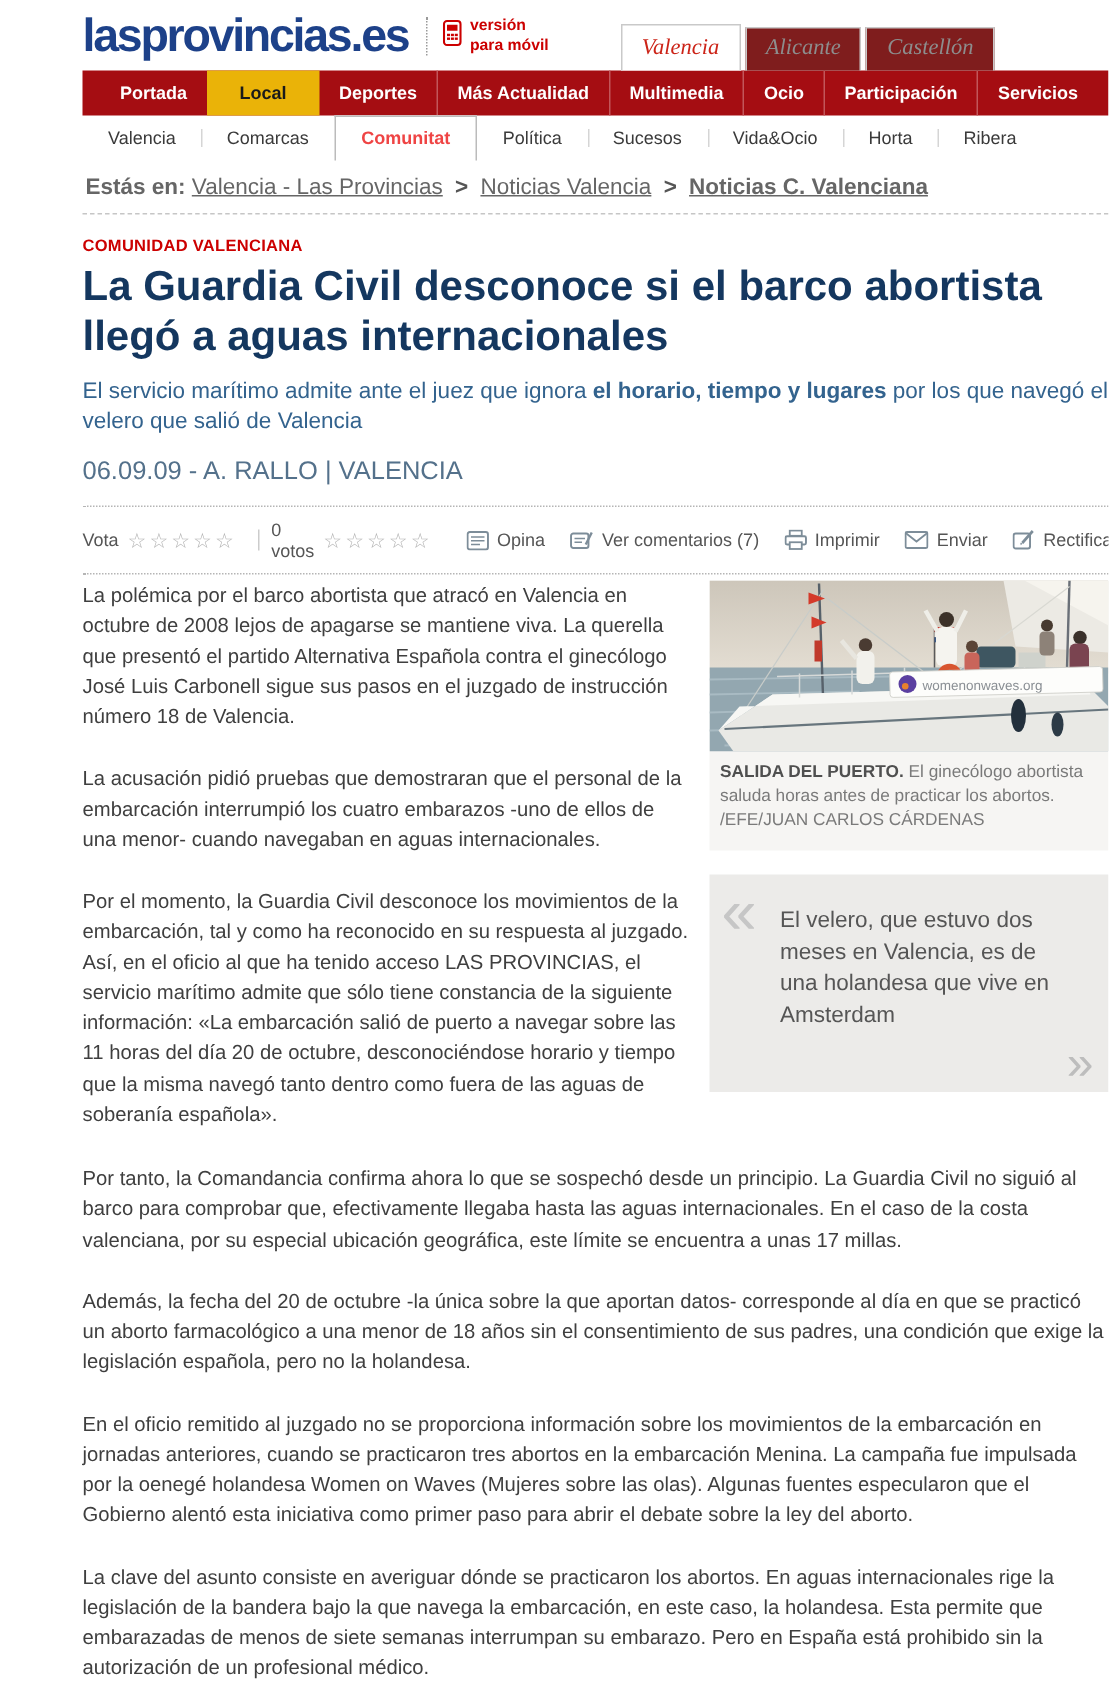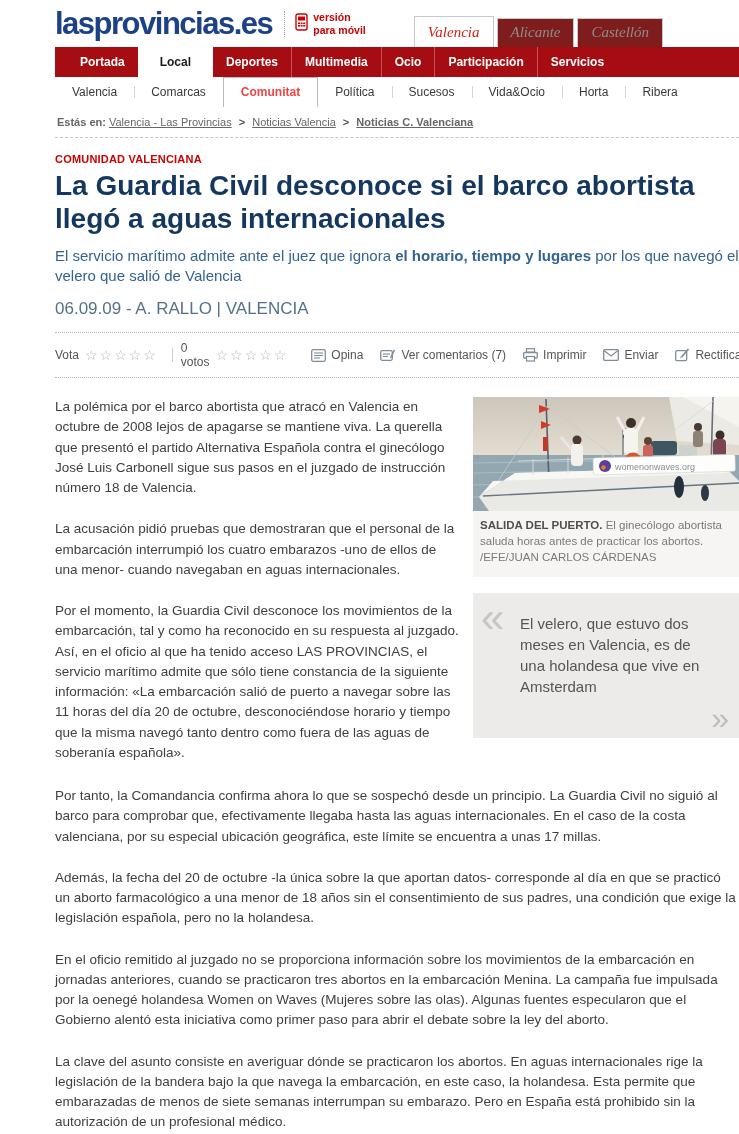--- a/index.html
+++ b/index.html
@@ -21,31 +21,31 @@
   .mobile-link { display:flex; align-items:center; gap:5px; color:#cc0000; font-size:10.5px; line-height:1.15; font-weight:bold; text-decoration:none; cursor:pointer; }
   .edition-tabs { position:absolute; right:76px; bottom:0; display:flex; align-items:flex-end; }
   .etab { font-family:"Liberation Serif", serif; font-style:italic; font-size:15px; color:#8d8d8d;
     background:#7f1d1d; border:1px solid #c9c9c9; border-bottom:none; padding:5px 13px 6px; margin-left:3px; cursor:pointer; }
   .etab.active { background:#fff; color:#cc2418; padding-top:7px; }
 
   
   .main-nav { display:flex; height:30px; background:#a50d12; font-size:12px; font-weight:bold;padding-left:12px; }
   .mitem { color:#fff; padding:0 13px; line-height:30px; cursor:pointer; white-space:nowrap; }
   .mitem + .mitem { border-left:1px solid #c2565a; }
-  .mitem.active { background:#ffffff; color:#1a1a1a; border-left:none; padding:0 22px;text-align:center; }
+  .mitem.active { background:#eab308; color:#1a1a1a; border-left:none; padding:0 22px;text-align:center; }
   .mitem.active + .mitem { border-left:none; }
 
   .sub-nav { display:flex; height:30px; font-size:12px; align-items:stretch; }
   .sitem { color:#3a3a3a; padding:0 17px; line-height:30px; cursor:pointer; position:relative; white-space:nowrap; }
   .sitem + .sitem::before { content:''; position:absolute; left:0; top:9px; height:12px; border-left:1px solid #d5d5d5; }
   .sitem.active { color:#ef4444; font-weight:bold; background:#fff; border:1px solid #bbb; border-bottom:none; line-height:28px; }
   .sitem.active::before, .sitem.active + .sitem::before { display:none; }
 
   
-  .breadcrumb { padding:9px 2px 9px; font-size:11px; color:#666; border-bottom:1px dashed #c6c6c6; }
+  .breadcrumb { padding:9px 2px 9px; font-size:15px; color:#666; border-bottom:1px dashed #c6c6c6; }
   .breadcrumb .bc-prefix { font-weight:bold; }
   .breadcrumb a { color:#666; text-decoration:underline; cursor:pointer; }
   .breadcrumb a.last { font-weight:bold; }
   .bc-sep { margin:0 4px; font-weight:bold; color:#555; }
 
   
   .kicker { margin-top:15px; font-size:11px; font-weight:bold; color:#cc0000; letter-spacing:.2px; }
   h1.headline { margin:5px 0 10px; font-size:28px; line-height:1.17; color:#14375f; font-weight:bold; }
   .subhead { margin:0 0 13px; font-size:15px; line-height:1.35; color:#33638e; }
   .subhead b { font-weight:bold; }
@@ -55,21 +55,21 @@
   .toolbar { display:flex; align-items:center; border-top:1px dotted #b5b5b5; border-bottom:1px dotted #b5b5b5;
     padding:8px 0; font-size:12px; color:#555; }
   .stars { font-size:14px; color:#b5b5b5; letter-spacing:2px; cursor:pointer; margin:0 6px; }
   .stars.readonly { cursor:default; }
   .tb-pipe { border-left:1px solid #ccc; height:14px; margin:0 8px; }
   .tb-actions { margin-left:auto; display:flex; align-items:center; }
   .tb-action { display:flex; align-items:center; gap:5px; margin-left:17px; color:#555; cursor:pointer; white-space:nowrap;text-align:center; }
   .tb-action svg { display:block; }
 
   
-  .cols { display:flex; margin-top:19px; }
+  .cols { display:flex; margin-top:4px; }
   .colL { flex:1; padding-right:14px; }
   .colL p, .full p { font-size:13.5px; line-height:1.5; color:#3f3f3f; margin:0 0 21px; }
   .colR { width:266px; flex:none; }
 
   figure.photo-block { margin:0; background:#f6f5f3; }
   .photo-wrap { display:block; line-height:0; cursor:pointer; }
   figcaption { padding:7px 7px 11px; font-size:11.5px; line-height:1.38; color:#7a7a7a; }
   figcaption .cap-lead { font-weight:bold; color:#4f4f4f; }
 
   .quote-box { margin-top:16px; background:#ecebe9; position:relative; padding:20px 28px 40px 47px;
@@ -114,20 +114,21 @@
         <div class="etab active">Valencia</div>
         <div class="etab">Alicante</div>
         <div class="etab">Castellón</div>
       </div>
     </header>
 
     <nav class="main-nav">
       <div class="mitem">Portada</div>
       <div class="mitem active">Local</div>
       <div class="mitem">Deportes</div>
+      <div class="mitem">Más Actualidad</div>
       <div class="mitem">Multimedia</div>
       <div class="mitem">Ocio</div>
       <div class="mitem">Participación</div>
       <div class="mitem">Servicios</div>
     </nav>
 
     <nav class="sub-nav">
       <div class="sitem">Valencia</div>
       <div class="sitem">Comarcas</div>
       <div class="sitem active">Comunitat</div>

